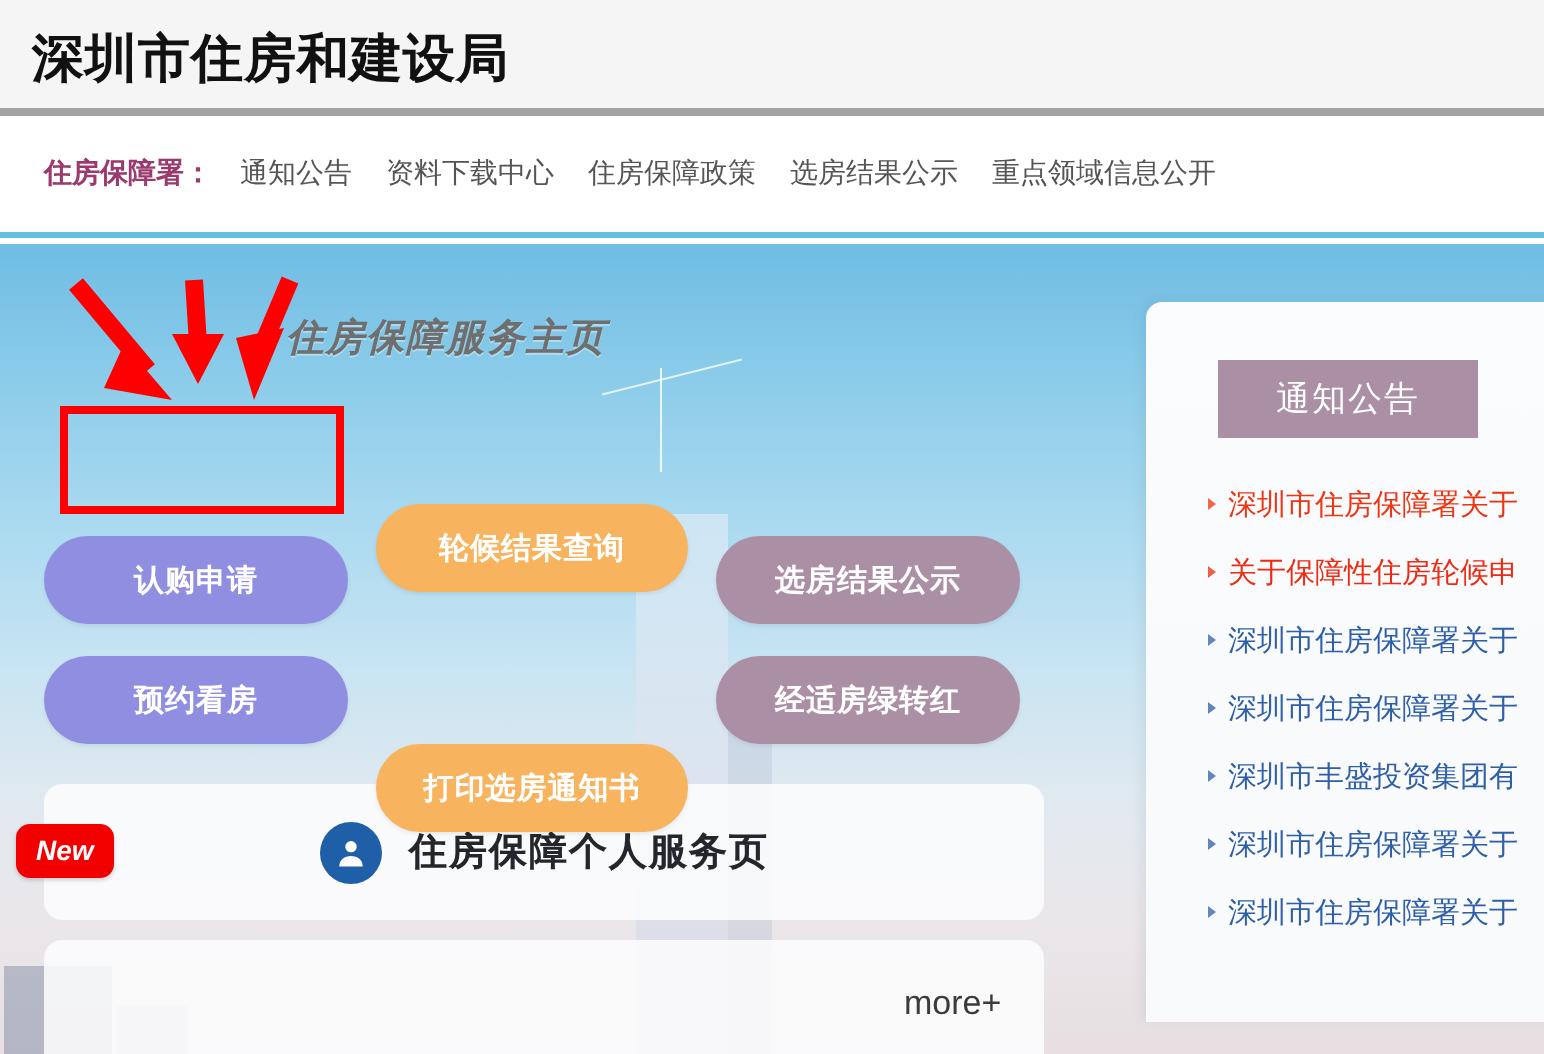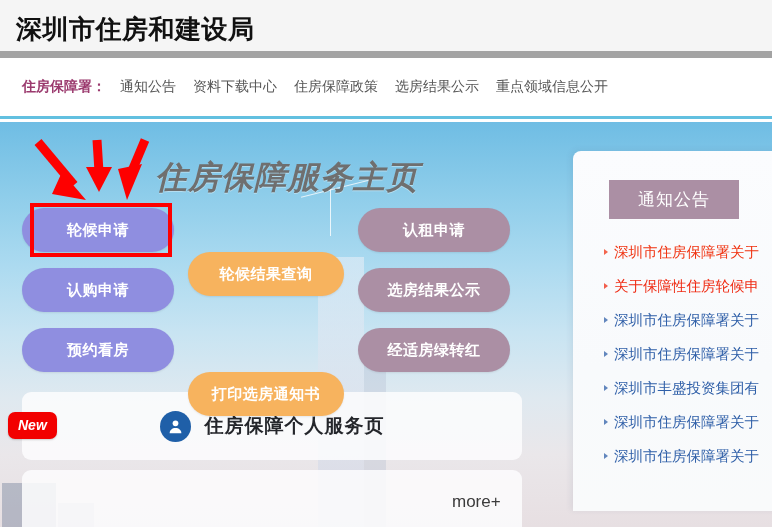--- a/index.html
+++ b/index.html
@@ -8,21 +8,21 @@
     overflow: hidden;
     font-family: "Liberation Sans", "DejaVu Sans", sans-serif;
     background: #ffffff;
   }
   #page { position: relative; width: 772px; height: 527px; overflow: hidden; }
 
   
   .header {
     position: absolute; left: 0; top: 0; width: 772px; height: 58px;
     background: #f5f5f5;
-    border-bottom: 7px solid #a3a3a3;
+    border-bottom: 4px solid #a3a3a3;
   }
   .site-title {
     position: absolute; left: 16px; top: 12px;
     font-size: 26px; font-weight: bold; color: #111;
     letter-spacing: 0.5px;
   }
   .topnav { position: absolute; right: 0; top: 0; height: 58px; }
 
   
   .subnav {
@@ -70,22 +70,22 @@
     background: rgba(255,255,255,0.8);
   }
   .crane-arm {
     position: absolute; left: 300px; top: 66px; width: 72px; height: 1px;
     background: rgba(255,255,255,0.75);
     transform: rotate(-14deg);
   }
 
   
   .main-title {
-    position: absolute; left: 155px; top: 156px;
-    font-size: 32px; font-weight: bold; font-style: italic;
+    position: absolute; left: 143px; top: 156px;
+    font-size: 19px; font-weight: bold; font-style: italic;
     color: #6f6f6f;
     letter-spacing: 1px;
     text-shadow: 0 1px 0 rgba(255,255,255,0.35);
     z-index: 4;
   }
 
   
   .btn {
     position: absolute;
     height: 44px; border-radius: 22px;
@@ -222,23 +222,21 @@
     <div class="bldg tower"></div>
     <div class="bldg tower2"></div>
     <div class="crane"></div>
     <div class="crane-arm"></div>
     <div class="bldg b1"></div>
     <div class="bldg b2"></div>
   </div>
 
   <div class="main-title">住房保障服务主页</div>
 
-  <div class="btn purple row1">轮候申请</div>
   <div class="btn orange row1">轮候结果查询</div>
-  <div class="btn mauve  row1">认租申请</div>
 
   <div class="btn purple row2">认购申请</div>
   <div class="btn mauve  row2">选房结果公示</div>
 
   <div class="btn purple row3">预约看房</div>
   <div class="btn orange row3">打印选房通知书</div>
   <div class="btn mauve  row3">经适房绿转红</div>
 
   <div class="card card-personal">
     <div class="personal-inner">

